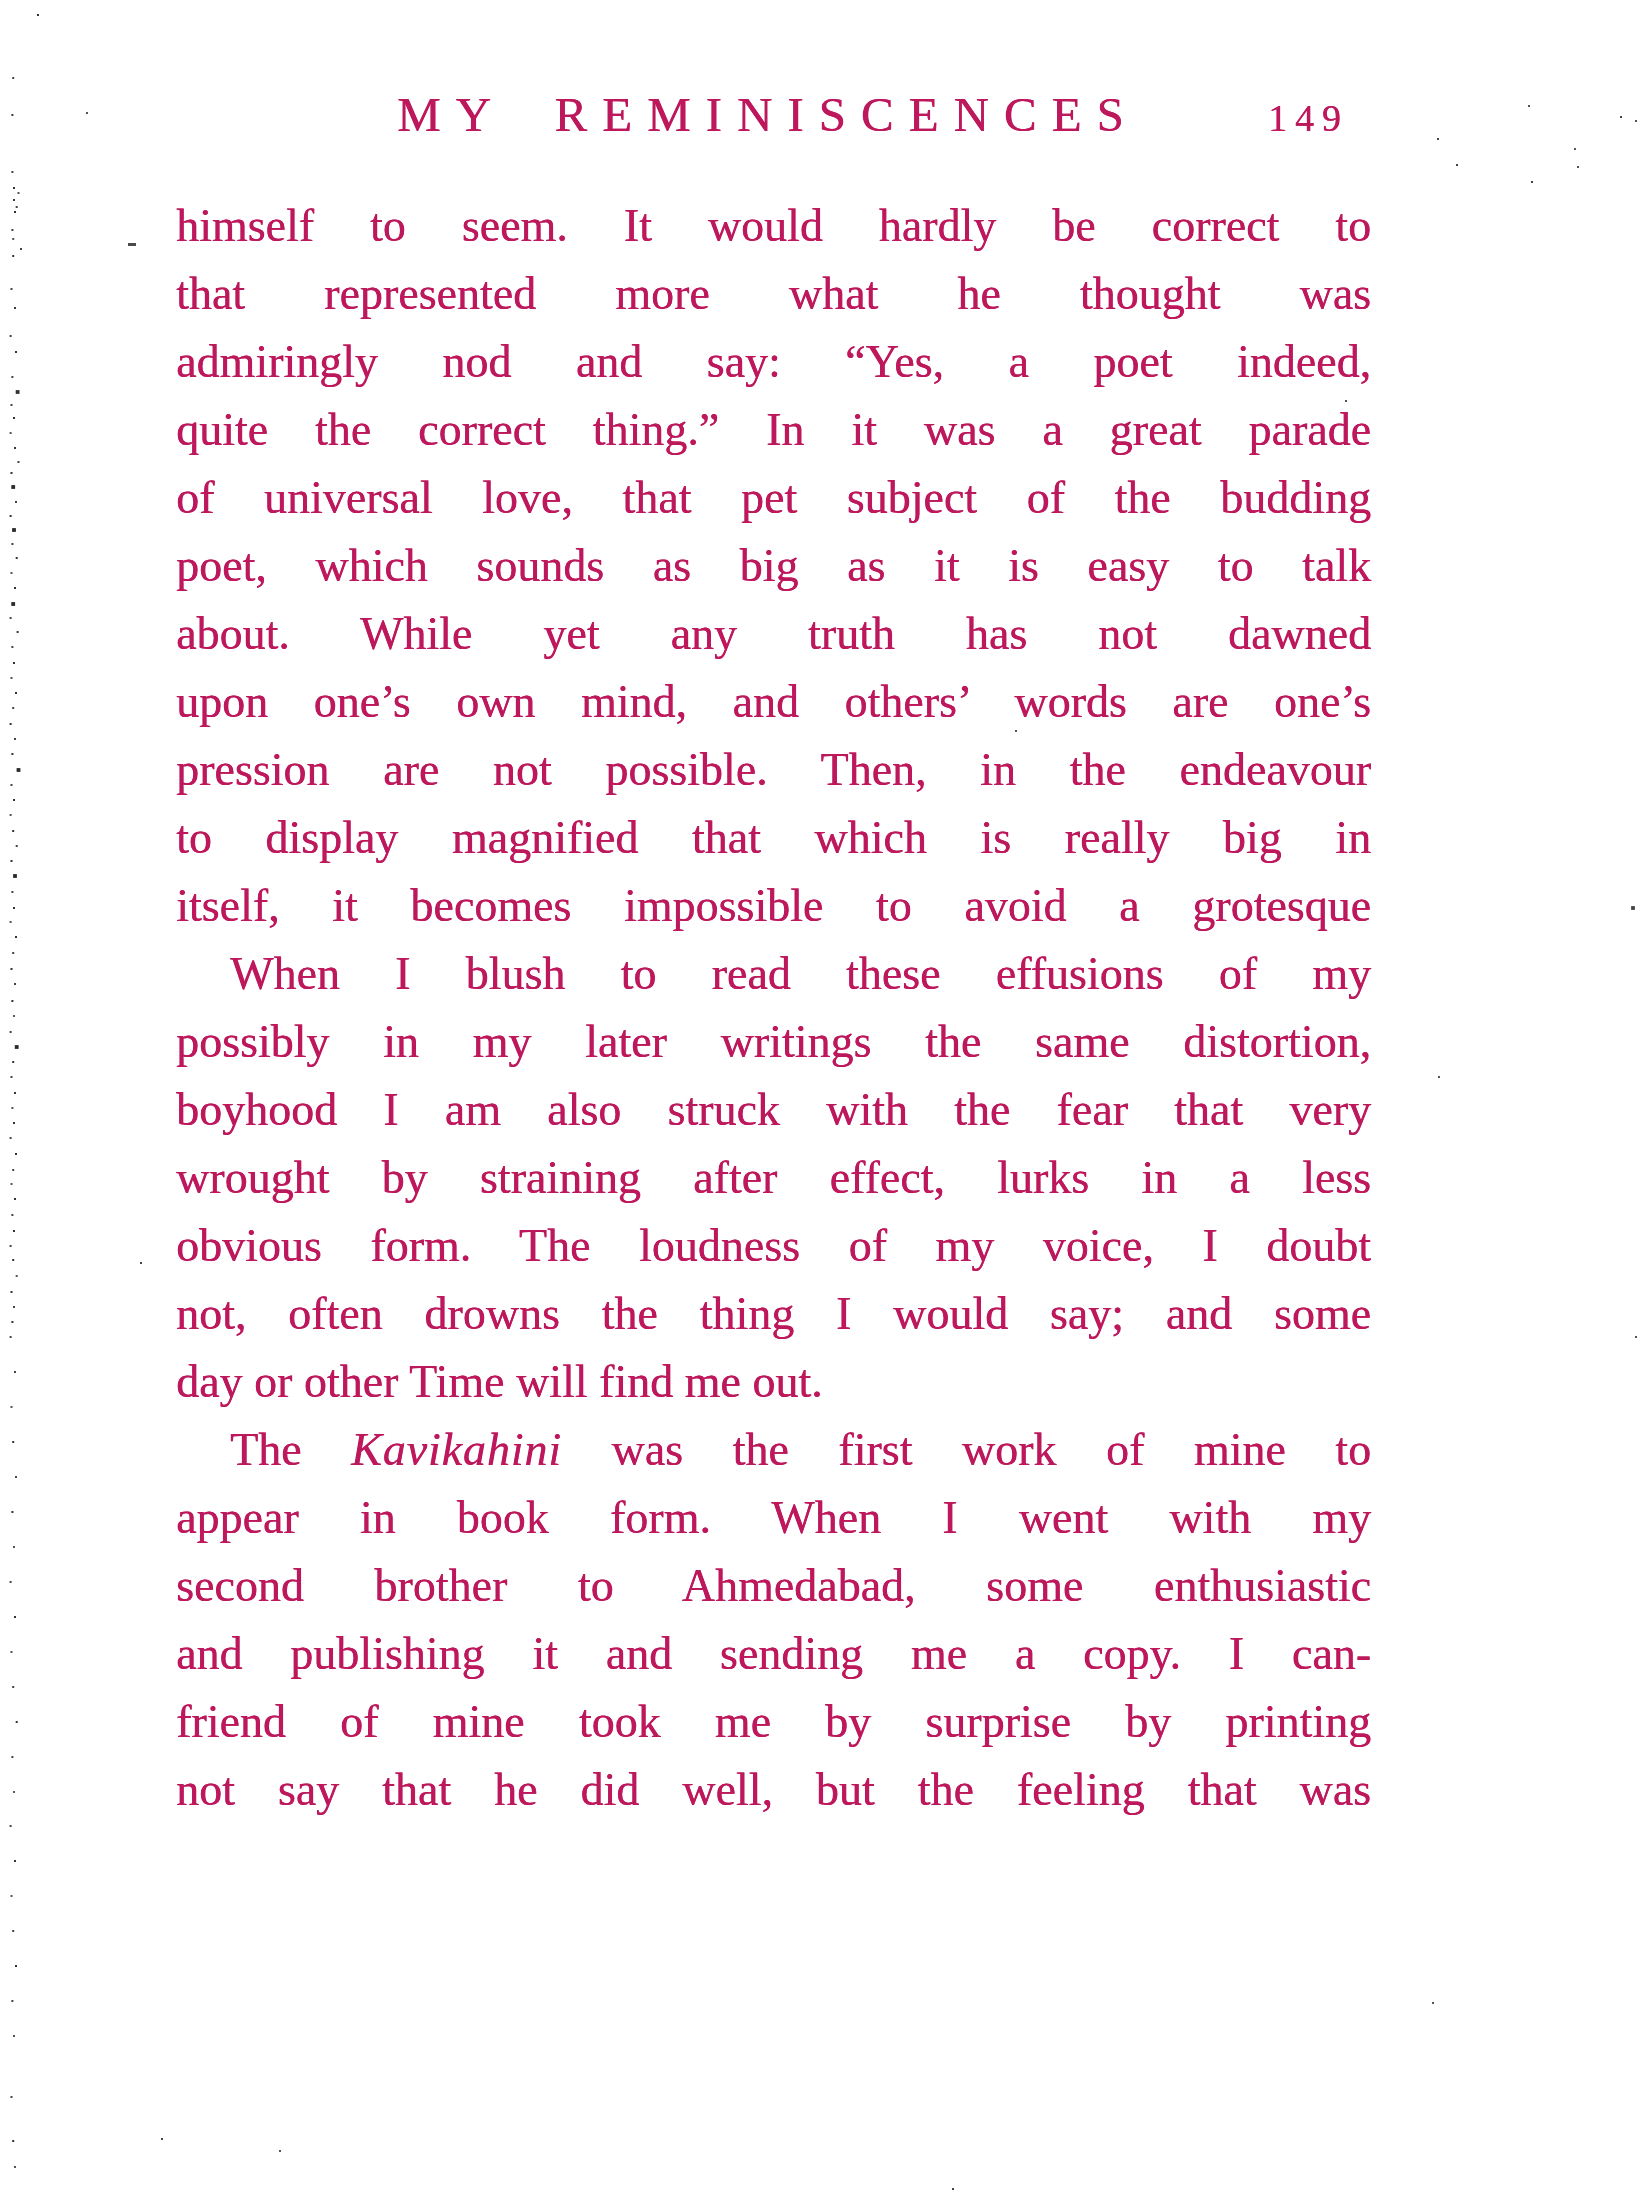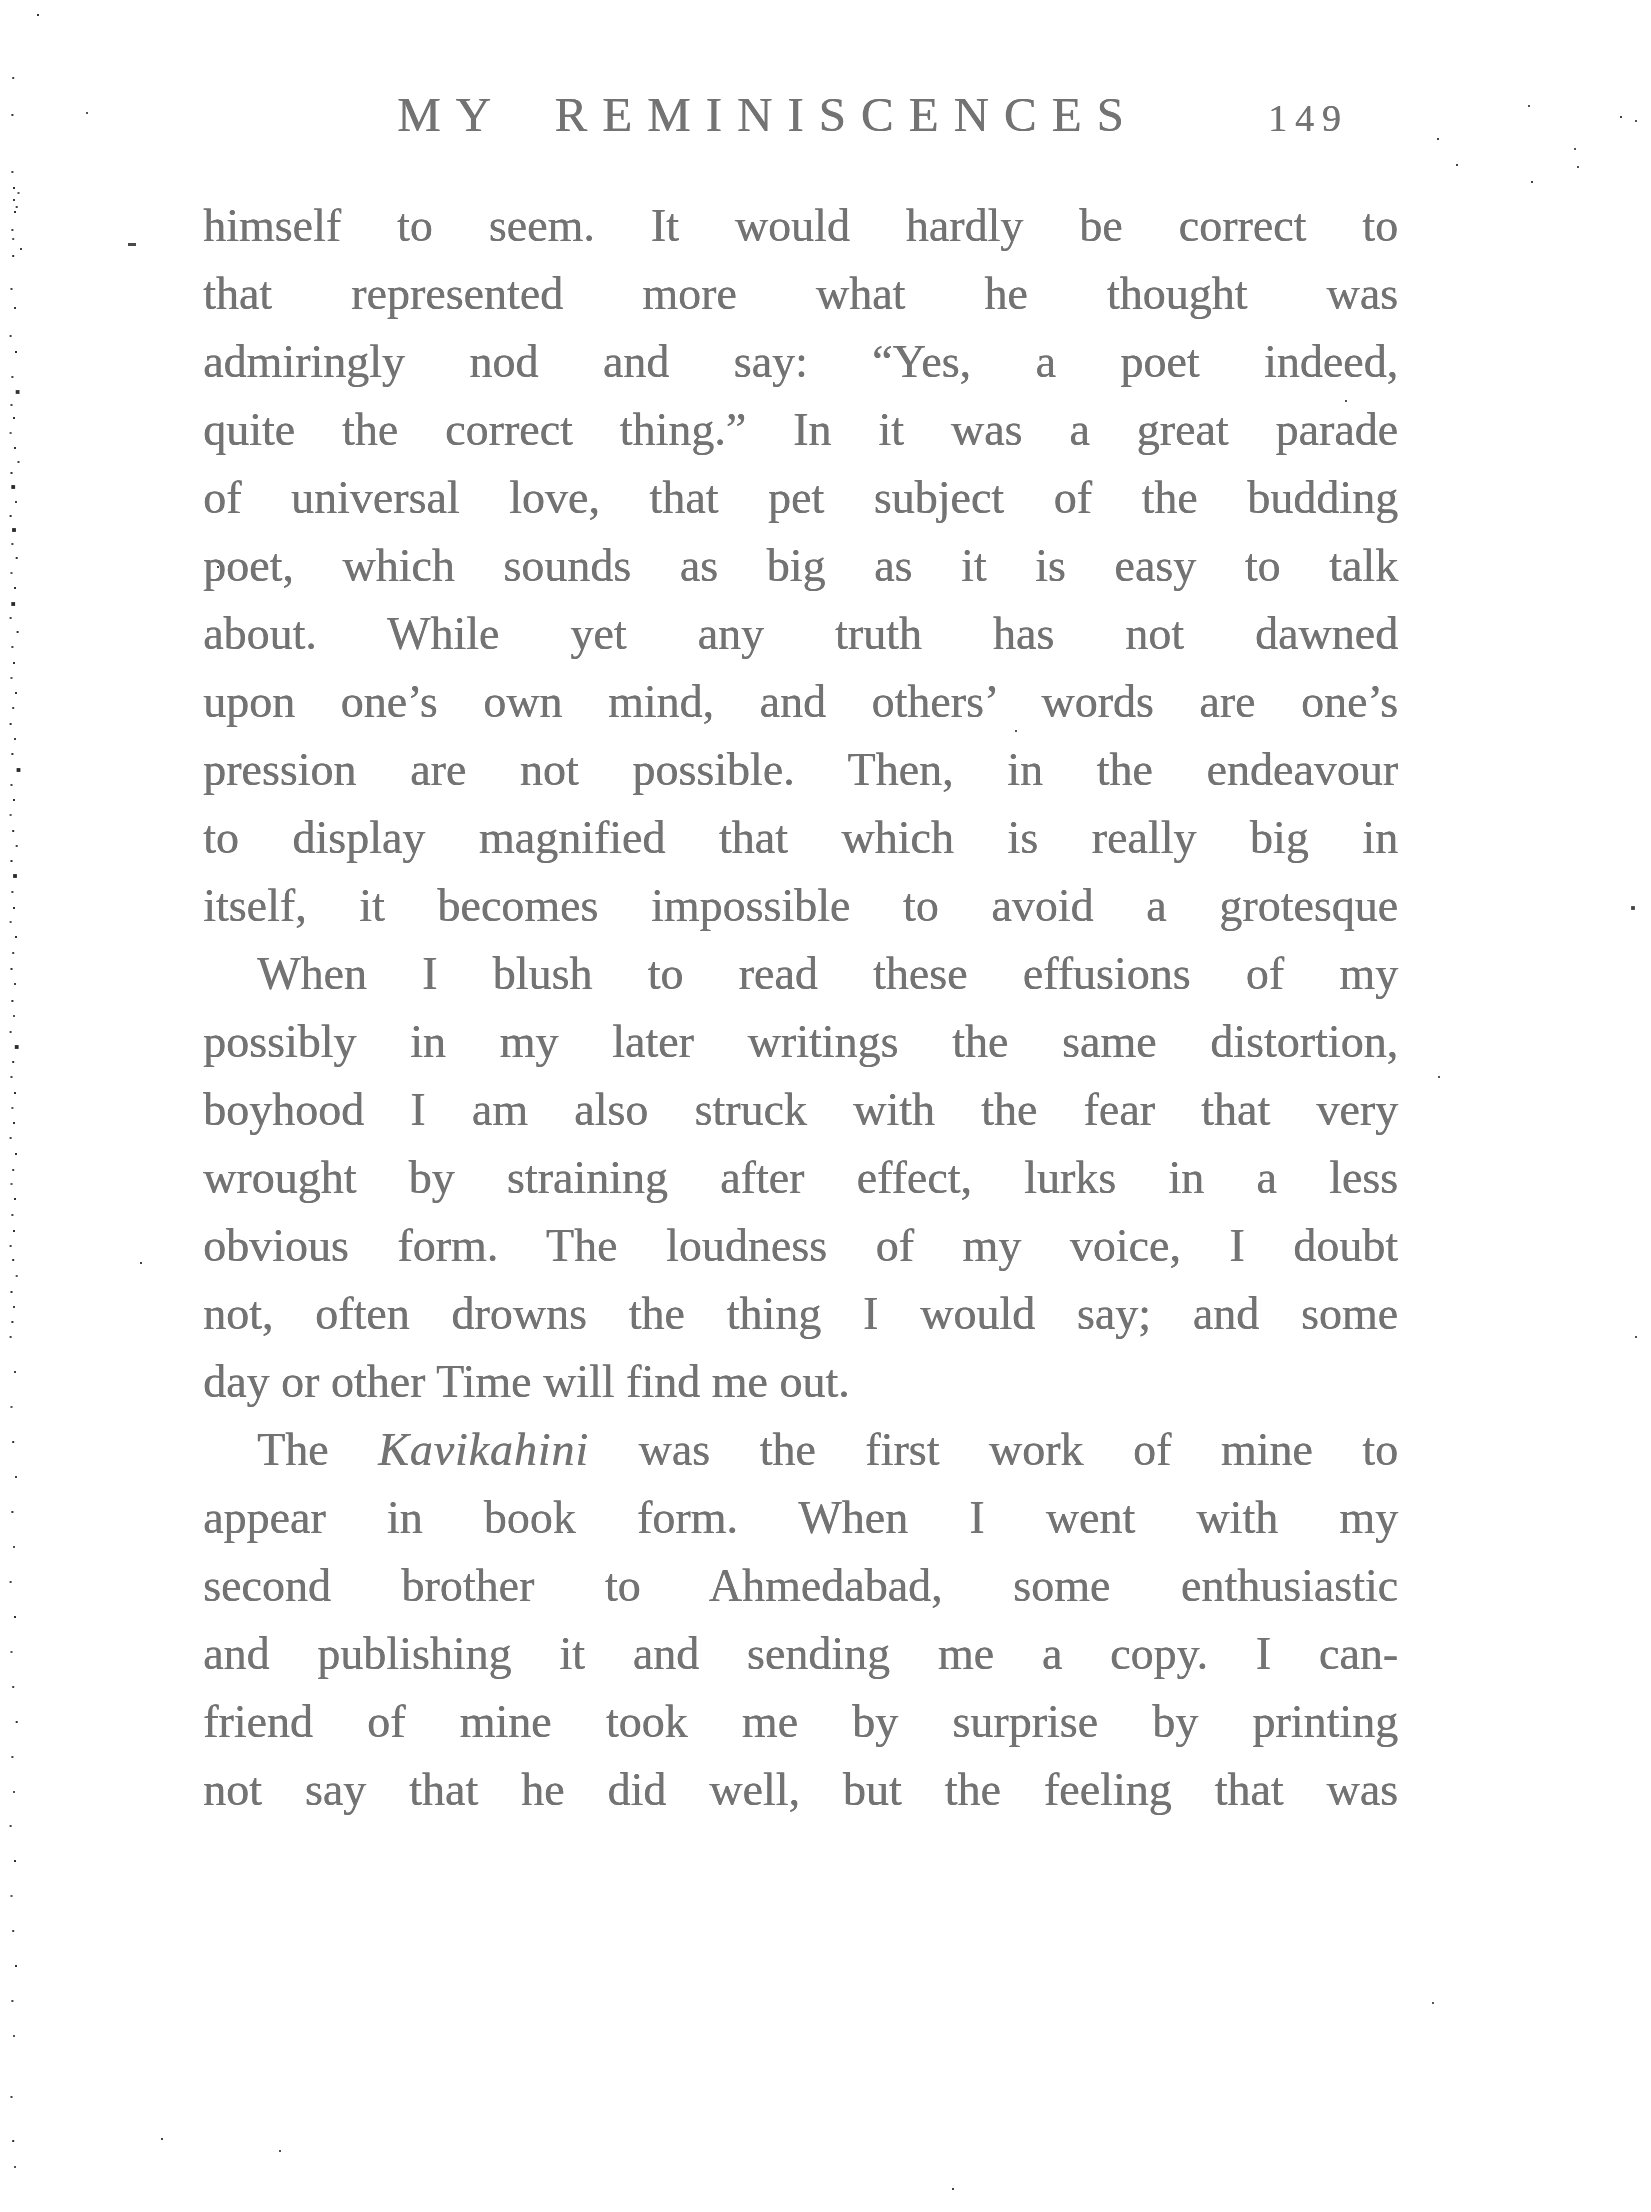--- a/index.html
+++ b/index.html
@@ -9,21 +9,21 @@
     height: 2212px;
     background: #ffffff;
     overflow: hidden;
   }
   .page {
     position: absolute;
     left: 0; top: 0;
     width: 1652px;
     height: 2212px;
     background: #ffffff;
-    color: #737373;
+    color: #be185d;
     font-family: "Liberation Serif", "DejaVu Serif", serif;
   }
   
   .running-head {
     position: absolute;
     left: 397px;
     top: 90px;
     font-size: 49px;
     line-height: 49px;
     letter-spacing: 15px;
@@ -44,21 +44,20 @@
   }
   
   .body-copy {
     position: absolute;
     left: 176px;
     top: 192px;
     width: 1195px;
     font-size: 46px;
     line-height: 68px;
     text-shadow: 0.4px 0 0 currentColor;
-    margin-left: 27px;
   }
   .line {
     height: 68px;
     text-align: justify;
     text-align-last: justify;
     white-space: normal;
   }
   .line.para-end {
     text-align-last: left;
   }

